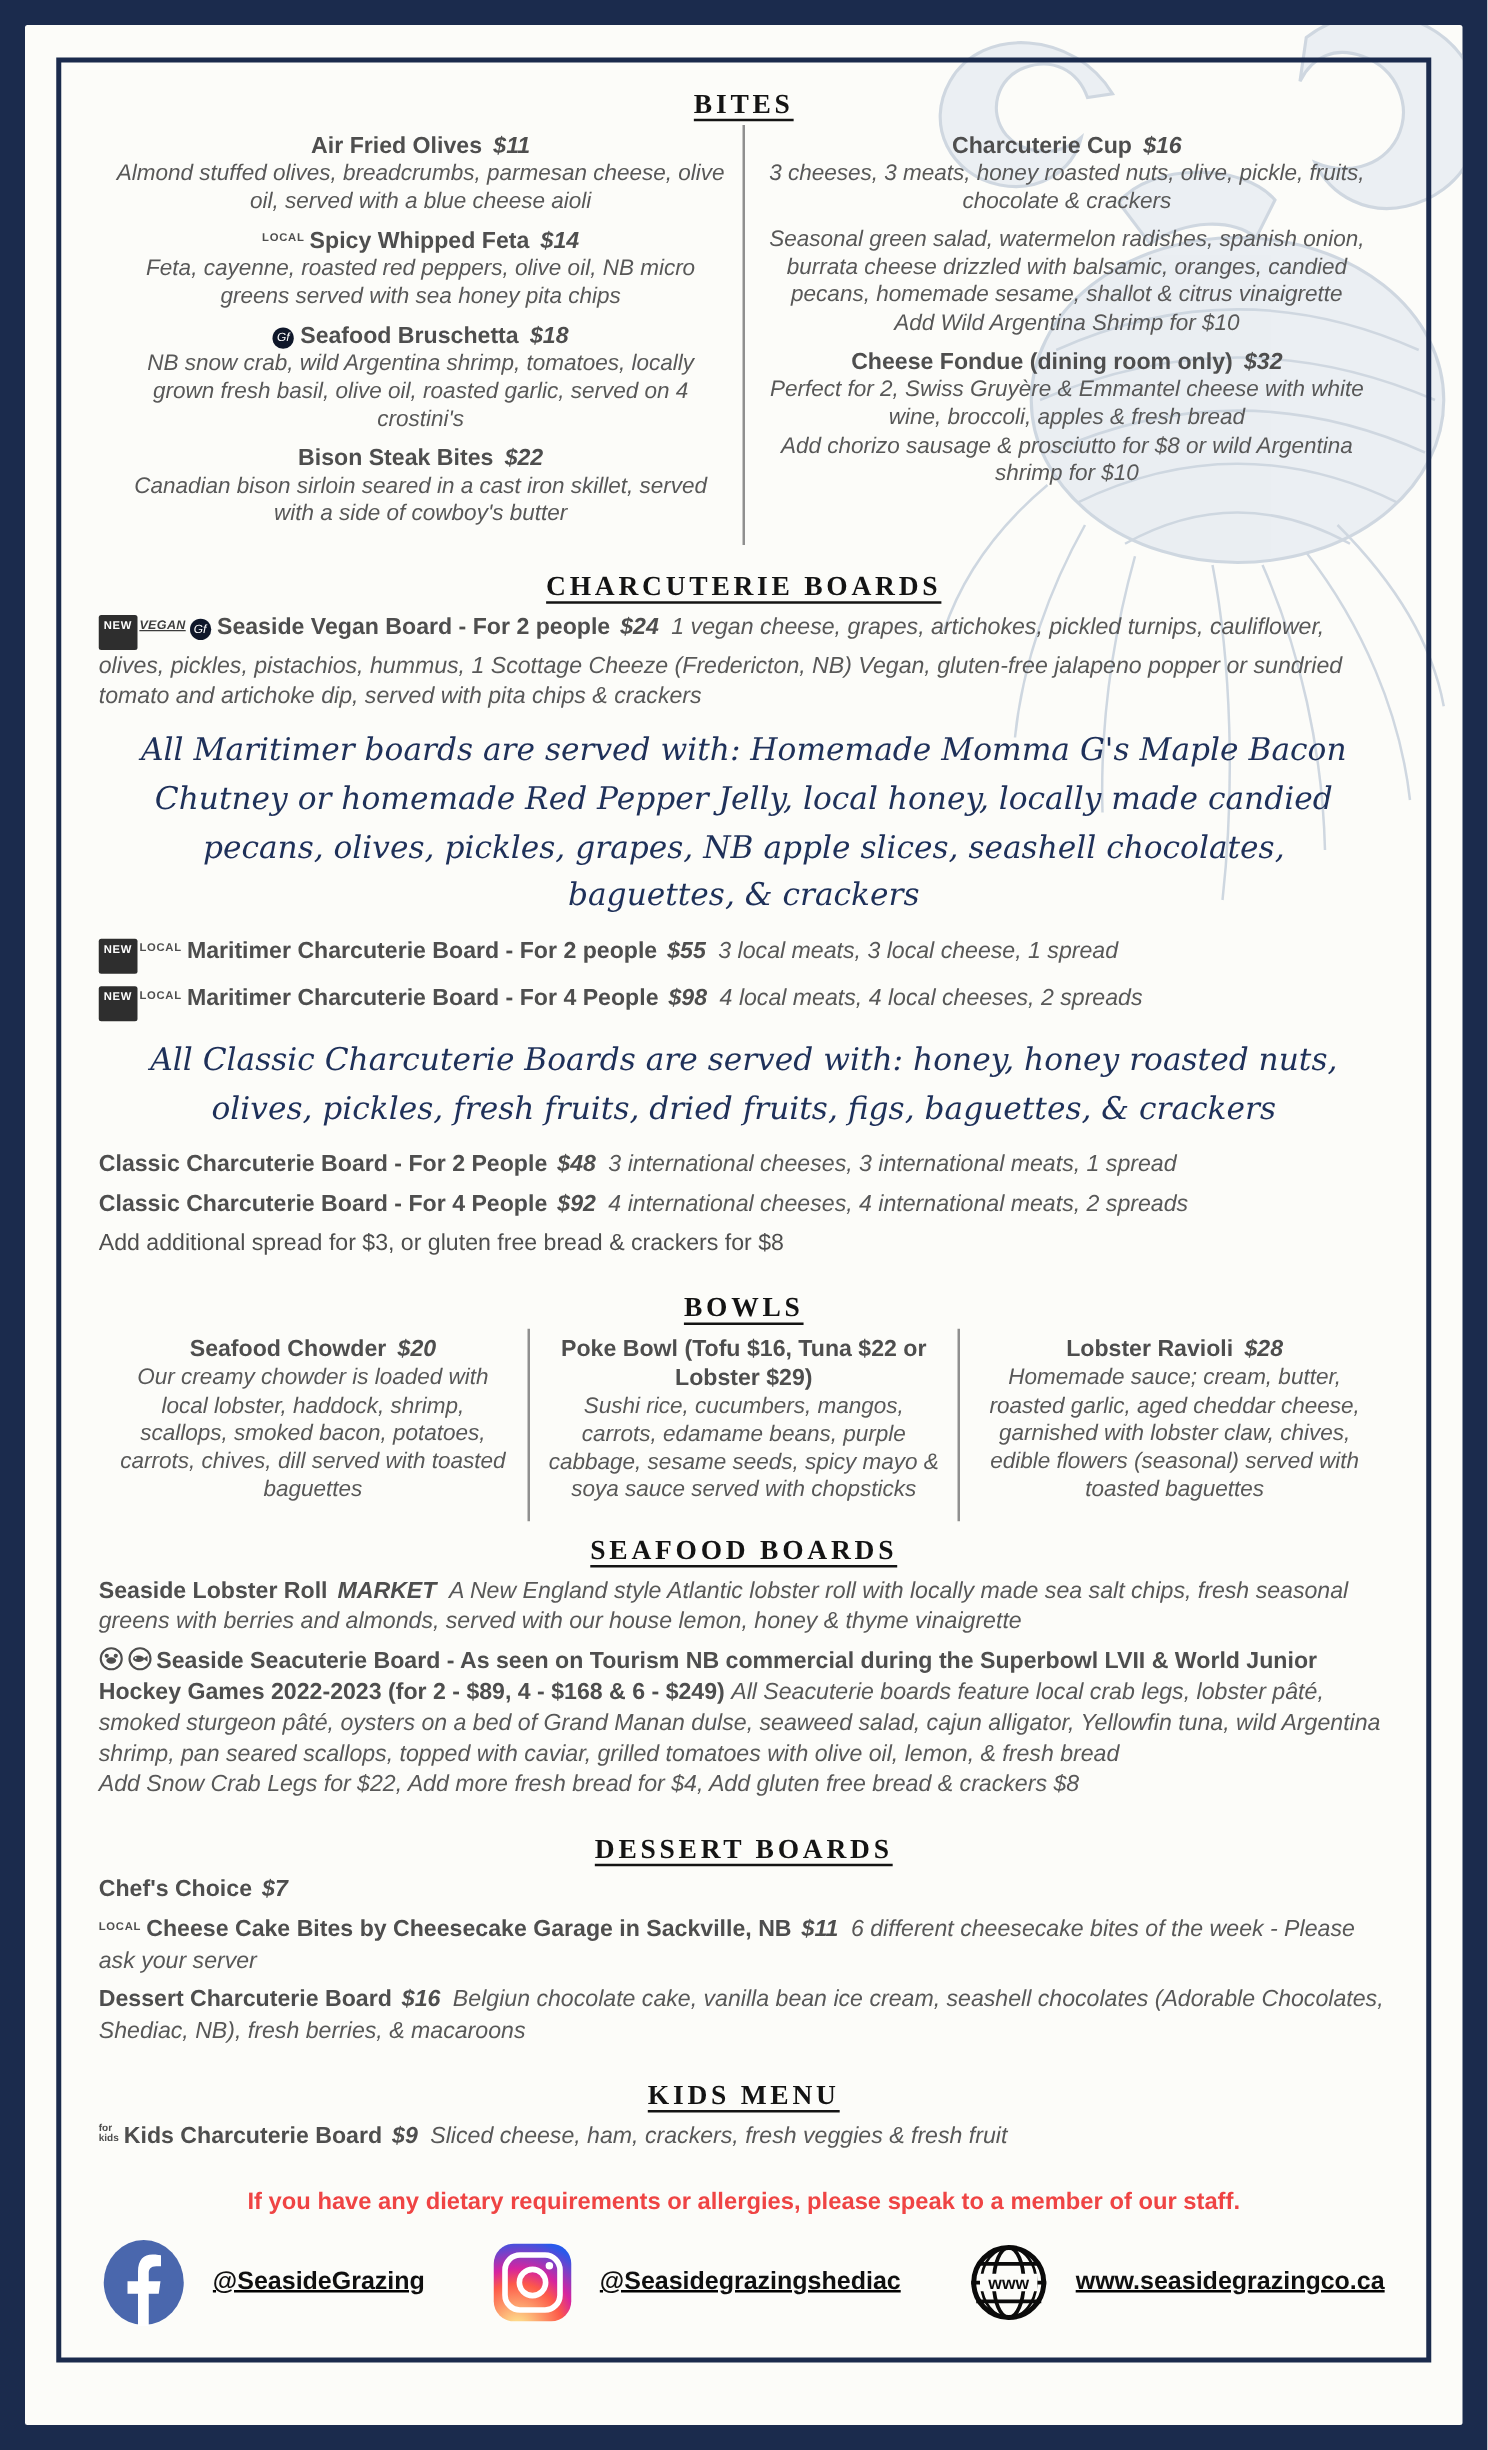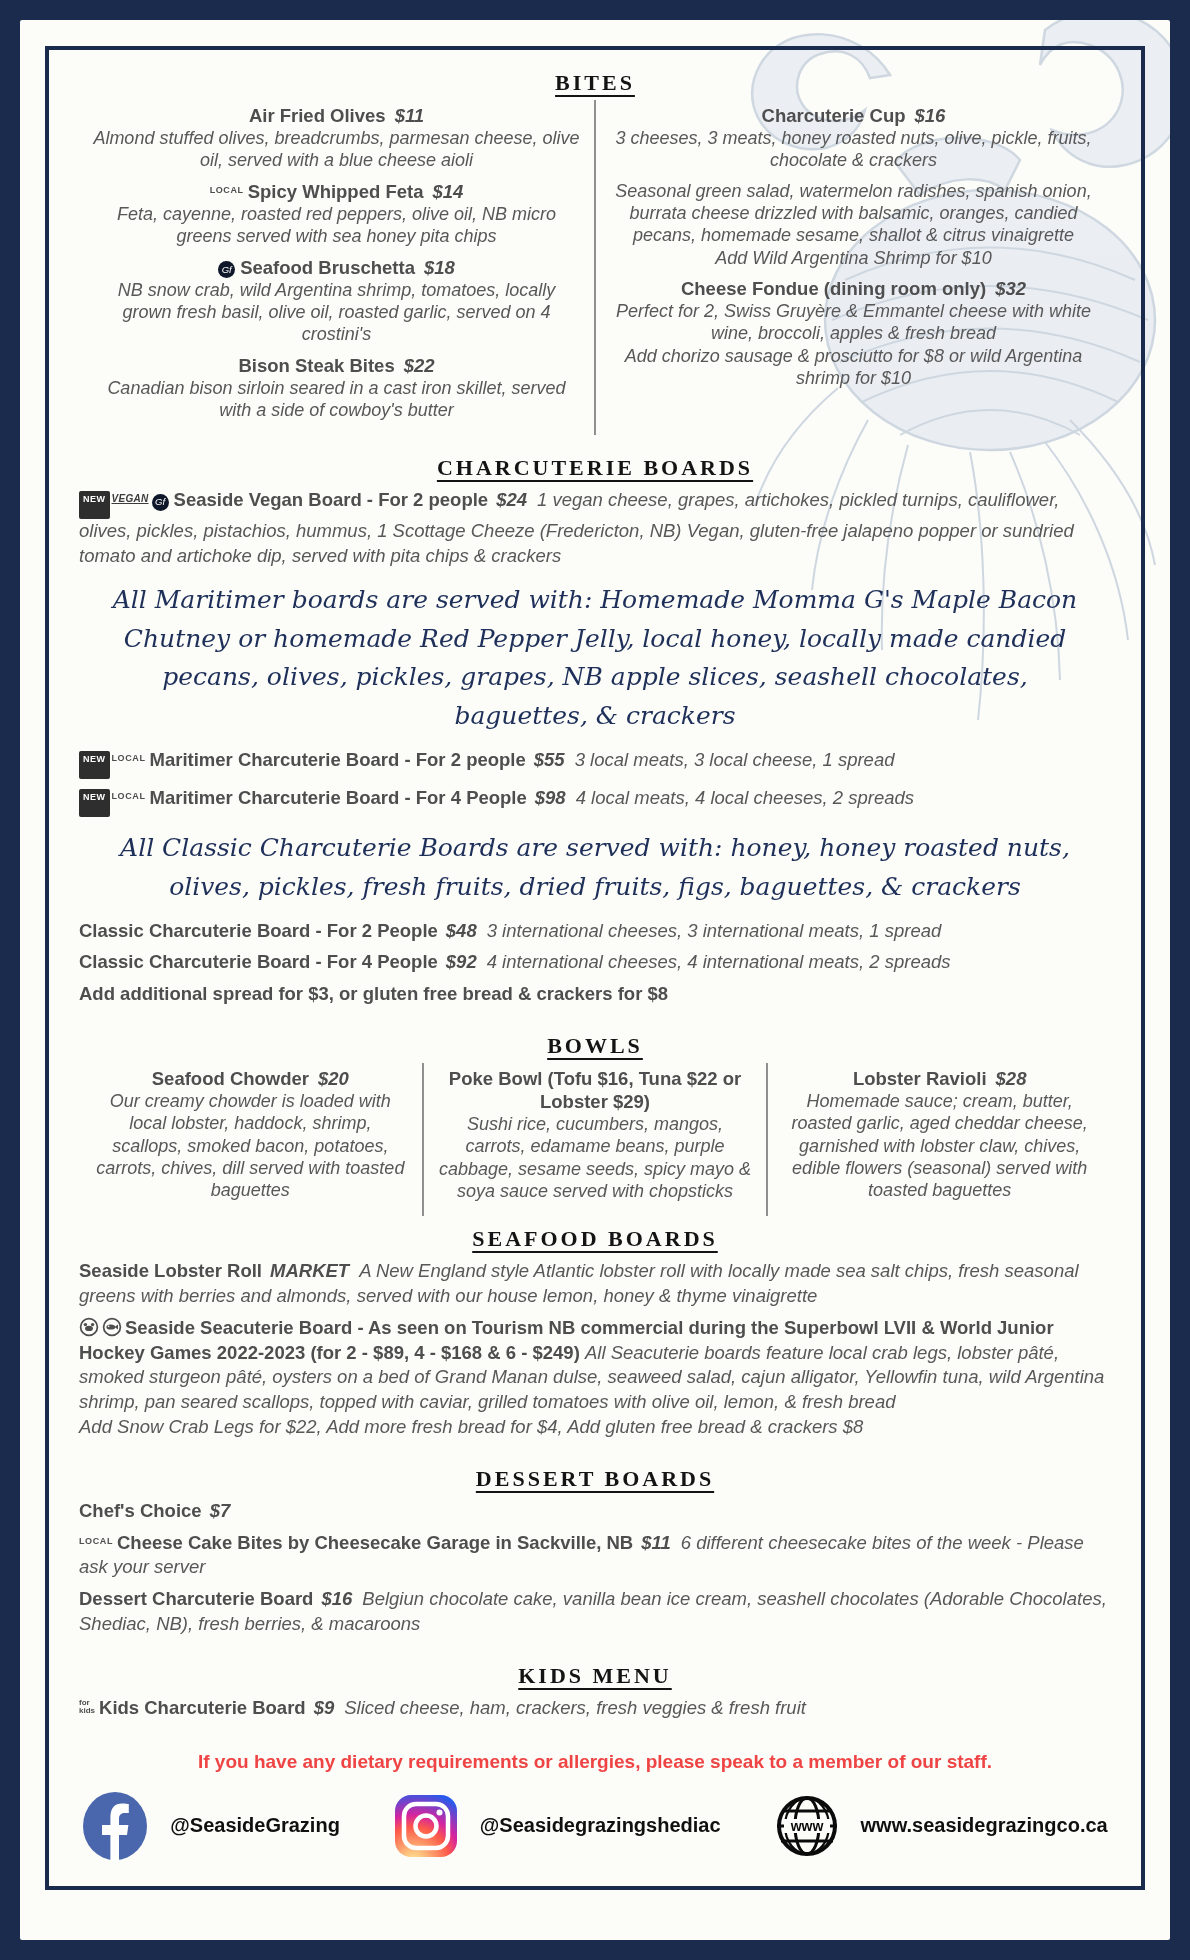--- a/index.html
+++ b/index.html
@@ -24,21 +24,21 @@
   .iname{color:#4e4e4e;}
   .iprice{font-style:italic;margin-left:9px;}
   .idesc{font-style:italic;color:#585858;font-size:18px;line-height:1.24;}
 
   
   .board-line{margin:7px 0;font-size:18.5px;line-height:1.34;color:#4e4e4e;text-align:left;}
   .bname{font-weight:700;color:#4e4e4e;}
   .bprice{font-weight:700;font-style:italic;margin:0 10px 0 8px;}
   .bdesc{font-style:italic;font-weight:400;color:#585858;}
   .bdesc.block{display:block;}
-  .bold-note{font-weight:700;}
+  .bold-note{font-weight:400;}
 
   
   .script{font-family:"DejaVu Serif",serif;font-style:italic;color:#1e3059;
       font-size:25px;line-height:1.55;text-align:center;margin:12px 14px;}
 
   
   .badge-new{display:inline-block;background:#2e2e2e;color:#fff;font-size:9px;font-weight:700;
       letter-spacing:.5px;padding:2px 4px 14px;border-radius:2px;vertical-align:4px;margin-right:2px;}
   .badge-vegan{font-size:10px;font-style:italic;font-weight:700;color:#3d3d3d;vertical-align:4px;
       letter-spacing:.3px;margin-right:3px;text-decoration:underline;}
@@ -46,21 +46,21 @@
   .badge-gf{display:inline-flex;align-items:center;justify-content:center;width:17px;height:17px;
       border-radius:50%;background:#0f172a;color:#fff;font-size:9.5px;font-weight:400;font-style:italic;
       vertical-align:1px;margin-right:5px;}
   .badge-kids{display:inline-block;font-size:8px;font-weight:700;color:#4e4e4e;line-height:1;
       white-space:pre-line;vertical-align:1px;margin-right:4px;text-transform:lowercase;}
   .mini-icon{vertical-align:-3px;margin-right:3px;}
 
   
   .allergy{font-weight:700;color:#ef4444;font-size:19px;text-align:center;margin:30px 0 18px;}
   .social-row{display:flex;justify-content:center;align-items:center;gap:54px;margin-top:10px;}
-  .social{display:flex;align-items:center;gap:22px;cursor:pointer;}
+  .social{display:flex;align-items:center;gap:22px;cursor:pointer;text-decoration:underline;}
   .social-label{font-weight:700;color:#101010;font-size:20px;}
 </style>
 </head>
 <body>
 
 <div class="page">
  <div class="inner">
 
   <svg class="watermark" viewBox="0 0 620 780" xmlns="http://www.w3.org/2000/svg">
     <g fill="#dde4ee" stroke="#aab9cd" stroke-width="2.5">

